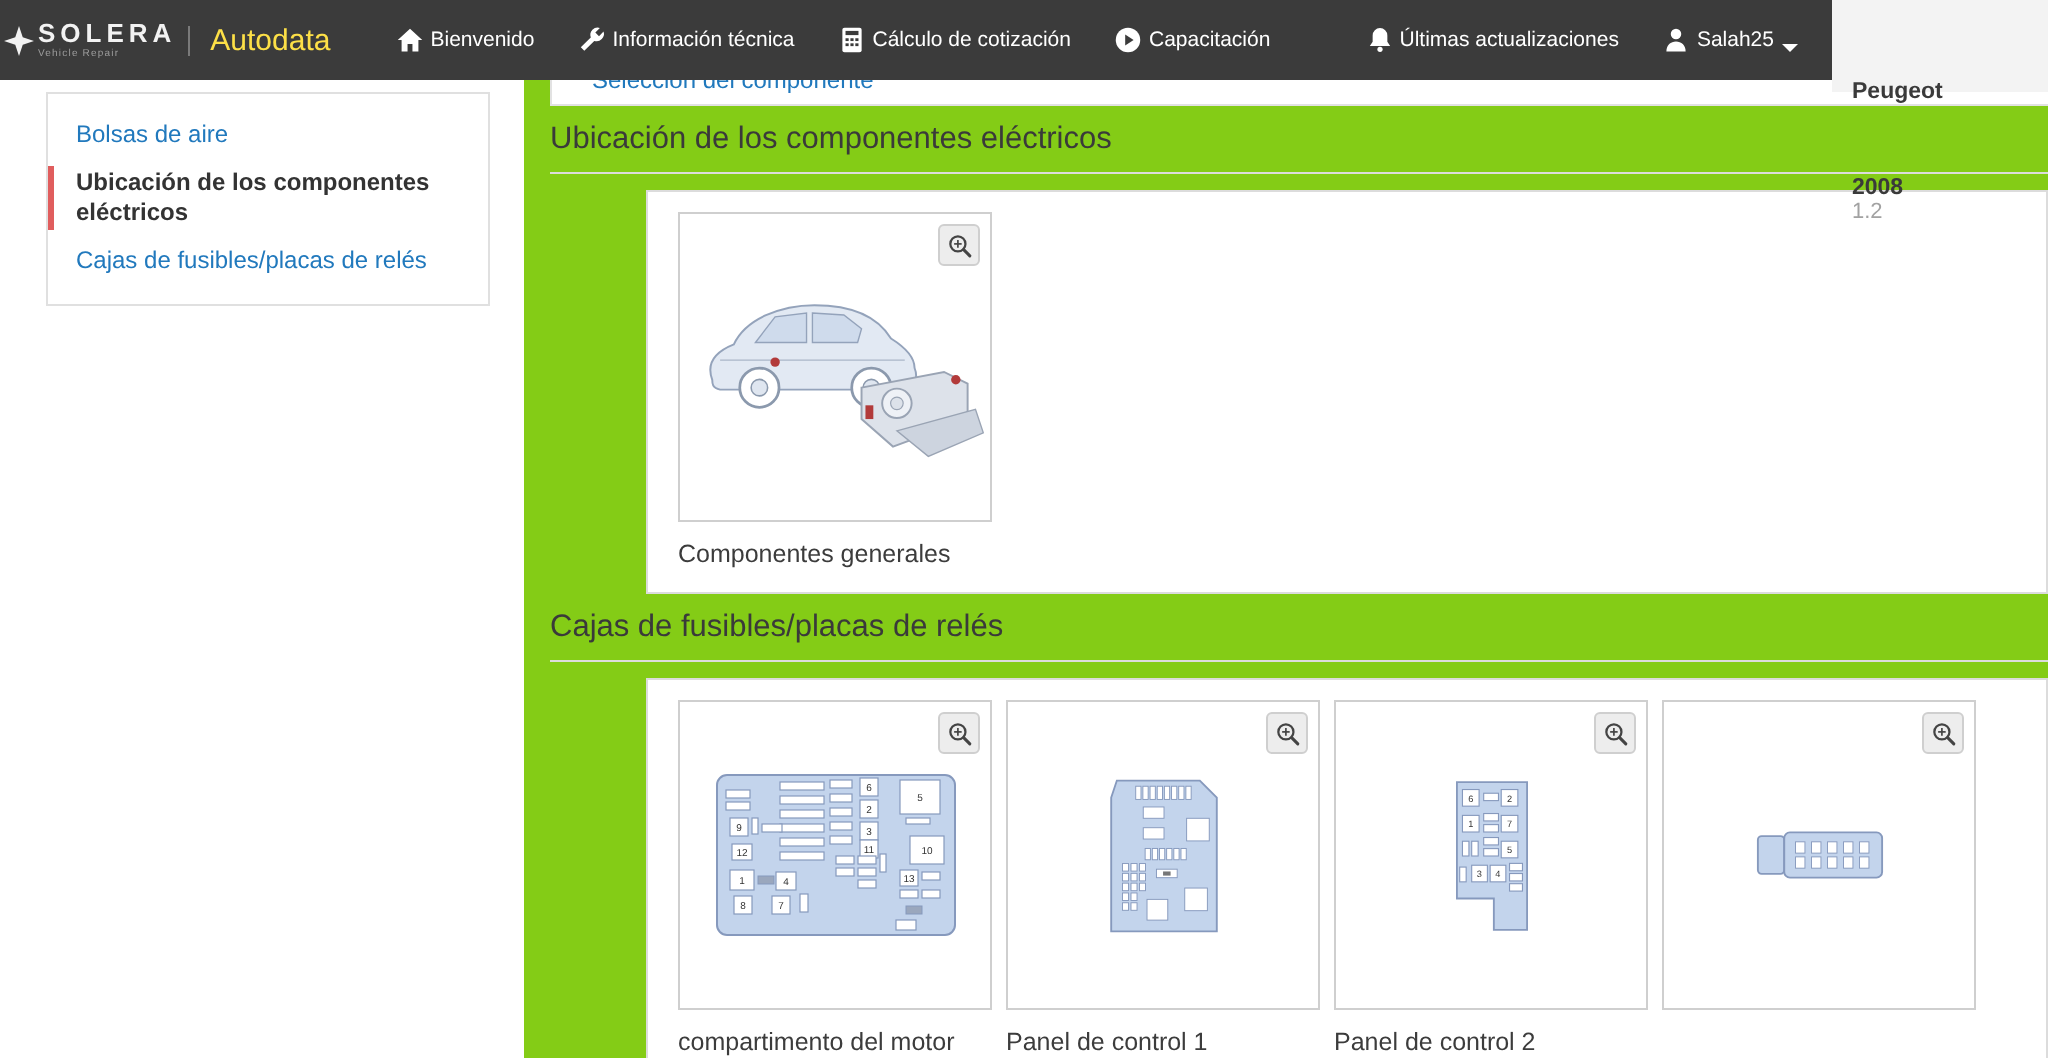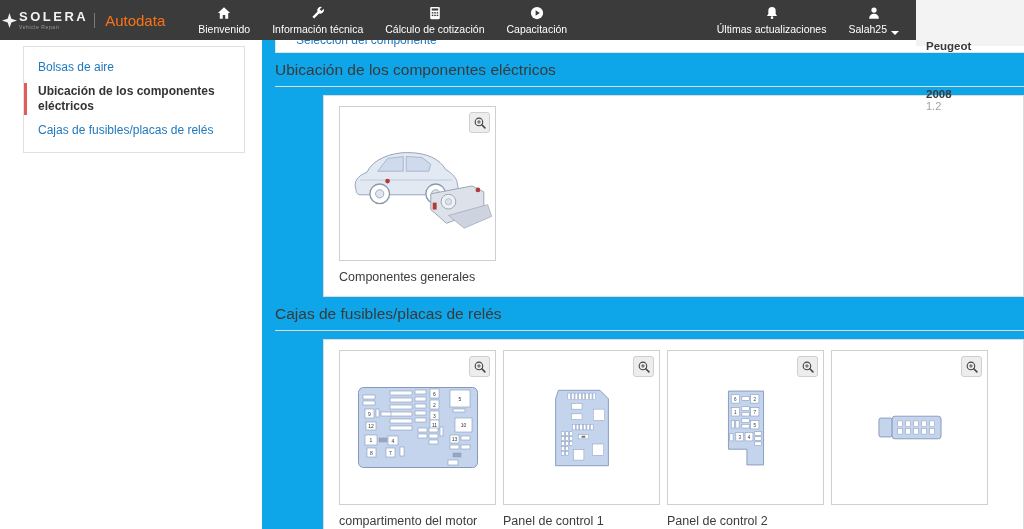--- a/index.html
+++ b/index.html
@@ -12,24 +12,24 @@
   .topbar{
     position:absolute; top:0; left:0; width:916px; height:40px;
     background:#3b3b3b; display:flex; align-items:stretch; z-index:5;
   }
   .brand{ display:flex; align-items:center; padding:0 22px 0 2px; gap:2px; cursor:pointer; }
   .brand-icon{ width:15px; height:15px; }
   .brand-col{ display:flex; flex-direction:column; line-height:1; }
   .brand-solera{ font-size:13px; font-weight:bold; letter-spacing:2.5px; color:#f2f2f2; }
   .brand-tagline{ font-size:5px; letter-spacing:.6px; color:#9c9c9c; margin-top:2px; }
   .brand-divider{ width:1px; height:15px; background:#7a7a7a; margin:0 8px 0 4px; }
-  .brand-product{ font-size:15px; color:#f97316; }
+  .brand-product{ font-size:15px; color:#fde047; }
   .main-nav{ display:flex; }
   .nav-item{
-    display:flex; flex-direction:column; align-items:center; justify-content:center;
+    display:flex; align-items:center; justify-content:center;
     gap:3px; padding:0 11px; cursor:pointer; text-decoration:none;
   }
   .nav-item svg{ width:14px; height:14px; display:block; }
   .nav-label{ font-size:10.5px; color:#ffffff; white-space:nowrap; }
   .nav-right{ margin-left:auto; display:flex; padding-right:6px; }
   .user-label{ display:flex; align-items:flex-end; gap:4px; }
   .caret-down{
     width:0; height:0; border-left:4px solid transparent;
     border-right:4px solid transparent; border-top:4px solid #ffffff; margin-top:1px;
   }
@@ -48,21 +48,21 @@
     display:block; position:relative; padding:4px 14px; margin:1px 0;
     font-size:12px; color:#2179bd; text-decoration:none; cursor:pointer; line-height:1.25;
   }
   .side-item.active{ color:#333; font-weight:bold; cursor:default; }
   .side-item.active::before{
     content:""; position:absolute; left:0; top:3px; bottom:3px; width:3px; background:#e05d5d;
   }
   
   .content{
     position:absolute; top:40px; left:262px; right:0; bottom:0;
-    background:#0ea5e9; padding:0 0 0 13px;
+    background:#84cc16; padding:0 0 0 13px;
   }
   .clipped-row{
     height:13px; background:#fff; border-left:1px solid #e2e2e2;
     border-bottom:1px solid #e2e2e2; overflow:hidden; position:relative;
   }
   .clipped-link{ position:absolute; top:-7px; left:20px; font-size:12px; color:#2179bd; text-decoration:none; cursor:pointer; }
   .section-title{
     font-size:15.5px; font-weight:normal; color:#3a3a3a;
     margin:7px 0 0; padding:1px 0 7px; border-bottom:1px solid #dcdcdc;
   }

